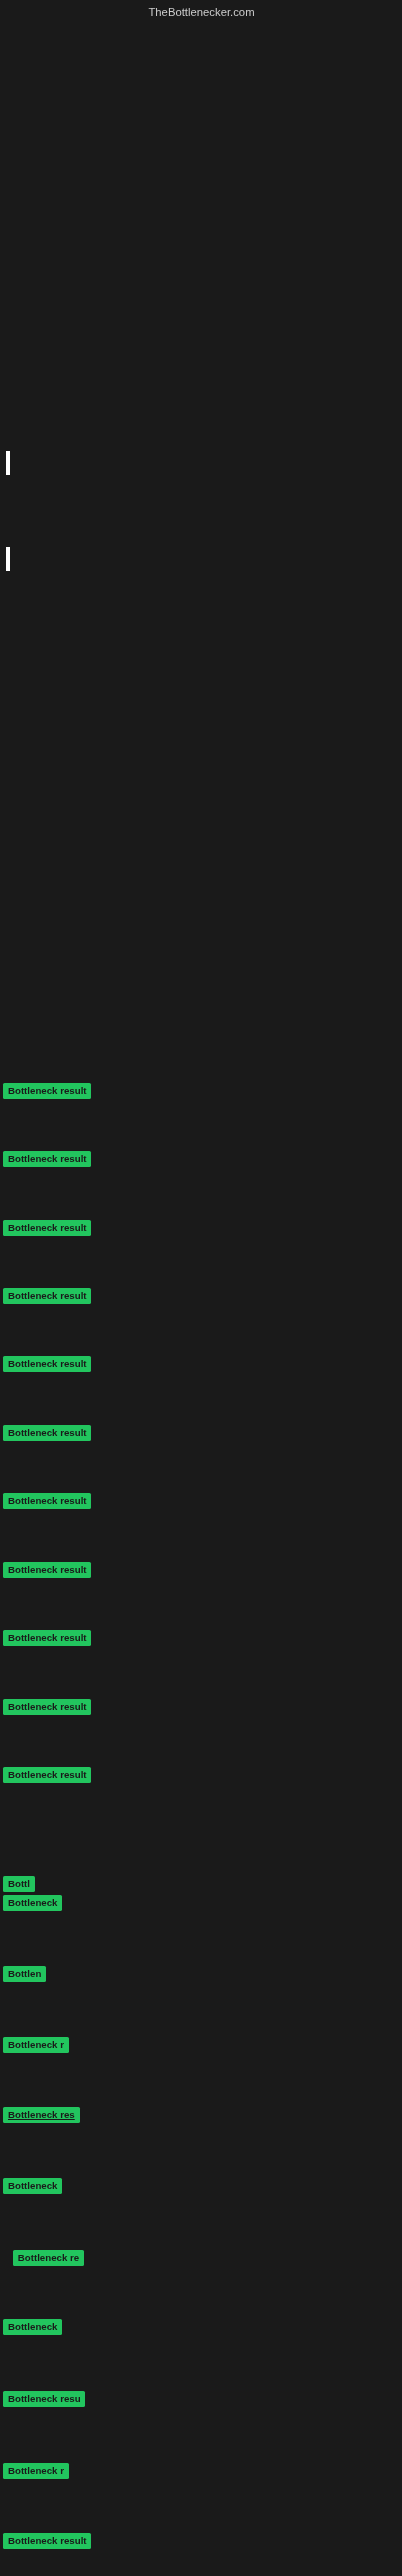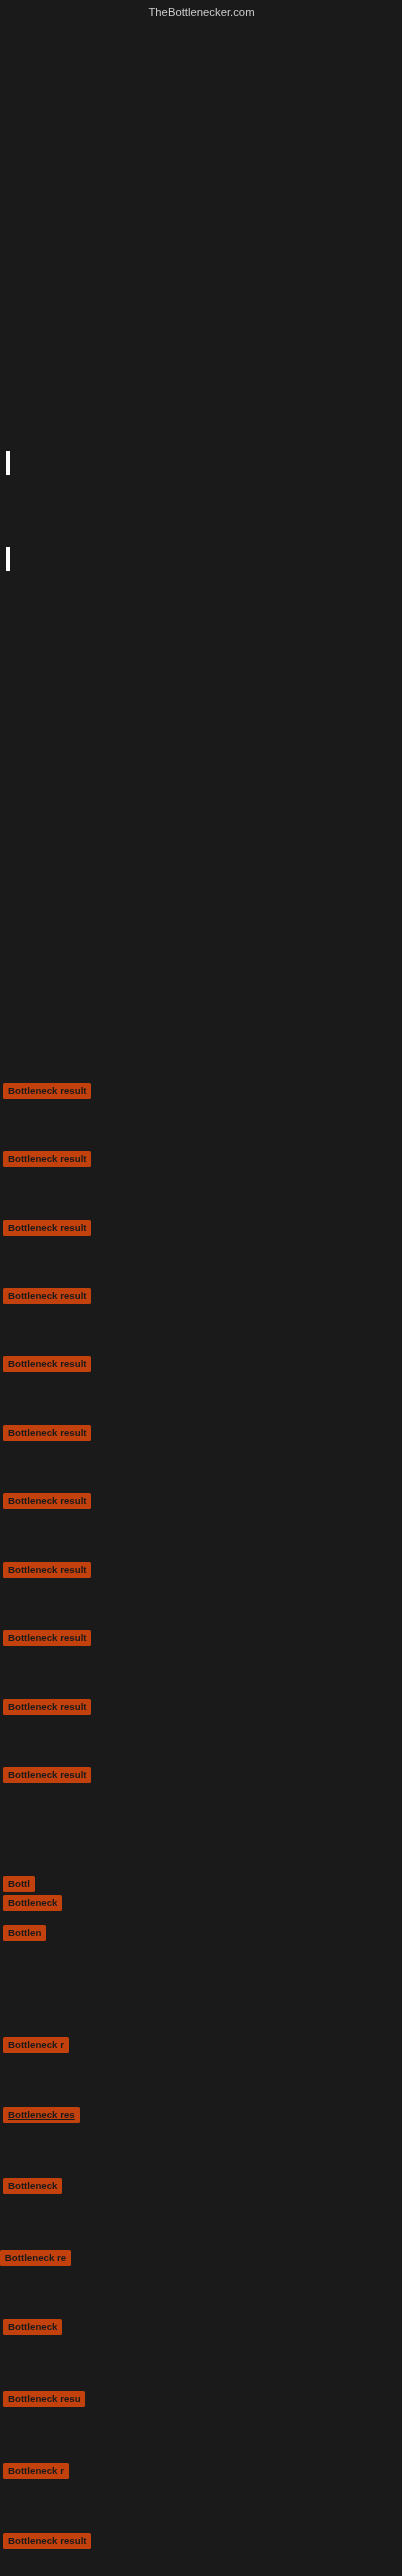--- a/index.html
+++ b/index.html
@@ -47,21 +47,21 @@
       position: absolute;
       top: 547px;
       left: 6.4px;
       width: 3.2px;
       height: 24px;
       background-color: #ffffff;
     }
 
     .bottleneck-label {
       position: absolute;
-      background-color: #c2410c;
+      background-color: #22c55e;
       color: #1a1a1a;
       font-size: 9.7px;
       font-weight: bold;
       padding: 2.4px 4.8px;
       border-radius: 1.6px;
       white-space: nowrap;
       overflow: hidden;
     }
   </style>
 </head>
@@ -70,25 +70,25 @@
 <div class="content-area">
 
   <div class="site-title">TheBottlenecker.com</div>
 
   <div class="cursor-line-1"></div>
   <div class="cursor-line-2"></div>
 
   <div id="labels-container">
       <div class="bottleneck-label" style="top: 1876px; left: 3.2px; max-width: 37px; overflow: hidden;">Bottl</div>
       <div class="bottleneck-label" style="top: 1895px; left: 3.2px; max-width: 64px; overflow: hidden;">Bottleneck</div>
-      <div class="bottleneck-label" style="top: 1925px; left: 3.2px; max-width: 47px; overflow: hidden;">Bottlen</div>
+      <div class="bottleneck-label" style="top: 1966px; left: 3.2px; max-width: 47px; overflow: hidden;">Bottlen</div>
       <div class="bottleneck-label" style="top: 2037px; left: 3.2px; max-width: 76px; overflow: hidden;">Bottleneck r</div>
       <div class="bottleneck-label" style="top: 2107px; left: 3.2px; max-width: 87px; overflow: hidden; text-decoration: underline;">Bottleneck res</div>
       <div class="bottleneck-label" style="top: 2178px; left: 3.2px; max-width: 64px; overflow: hidden;">Bottleneck</div>
-      <div class="bottleneck-label" style="top: 2250px; left: 0; max-width: 81px; overflow: hidden;">Bottleneck re</div>
+      <div class="bottleneck-label" style="top: 2250px; left: 13px; max-width: 81px; overflow: hidden;">Bottleneck re</div>
       <div class="bottleneck-label" style="top: 2319px; left: 3.2px; max-width: 64px; overflow: hidden;">Bottleneck</div>
       <div class="bottleneck-label" style="top: 2391px; left: 3.2px; max-width: 93px; overflow: hidden;">Bottleneck resu</div>
       <div class="bottleneck-label" style="top: 2463px; left: 3.2px; max-width: 76px; overflow: hidden;">Bottleneck r</div>
       <div class="bottleneck-label" style="top: 2533px; left: 3.2px; max-width: 105px; overflow: hidden;">Bottleneck result</div>
       <div class="bottleneck-label" style="top: 1083px; left: 3.2px; max-width: 105px; overflow: hidden;">Bottleneck result</div>
       <div class="bottleneck-label" style="top: 1151px; left: 3.2px; max-width: 105px; overflow: hidden;">Bottleneck result</div>
       <div class="bottleneck-label" style="top: 1220px; left: 3.2px; max-width: 105px; overflow: hidden;">Bottleneck result</div>
       <div class="bottleneck-label" style="top: 1288px; left: 3.2px; max-width: 105px; overflow: hidden;">Bottleneck result</div>
       <div class="bottleneck-label" style="top: 1356px; left: 3.2px; max-width: 105px; overflow: hidden;">Bottleneck result</div>
       <div class="bottleneck-label" style="top: 1425px; left: 3.2px; max-width: 105px; overflow: hidden;">Bottleneck result</div>

